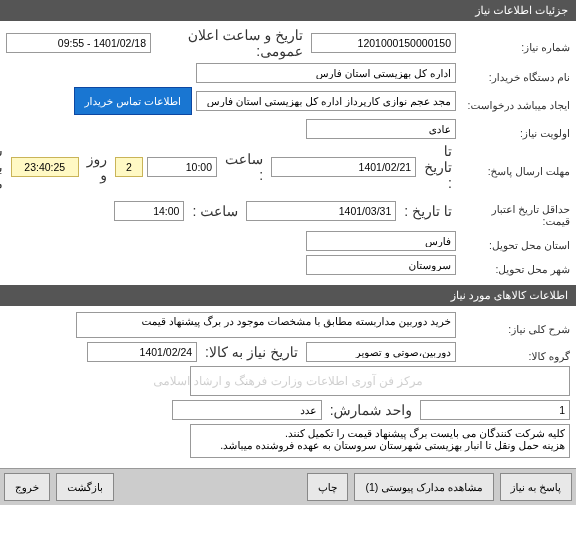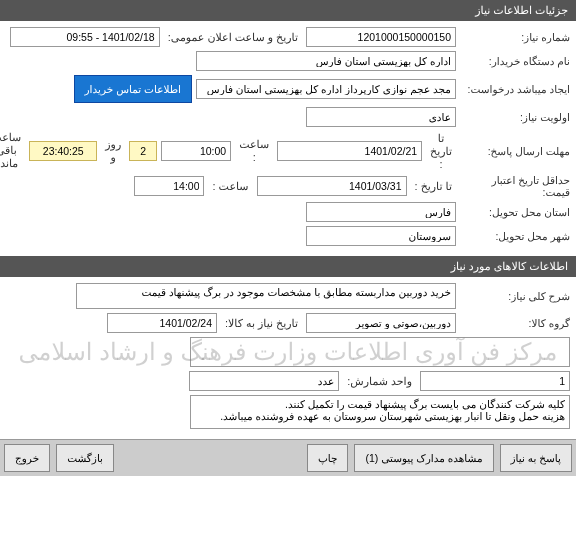--- a/index.html
+++ b/index.html
@@ -27,25 +27,26 @@
   margin-bottom: 4px;
   gap: 4px;
 }
 .label {
   width: 110px;
   text-align: right;
   padding-left: 4px;
   font-size: 10.5px;
   color: #333;
   flex-shrink: 0;
+  margin-top: 8px;
 }
 .label-sm {
-  text-align: center;
+  text-align: right;
   padding: 0 4px;
-  font-size: 11px;
+  font-size: 14px;
   color: #333;
 }
 .input {
   background: #fff;
   border: 1px solid #999;
   padding: 2px 4px;
   font-size: 10.5px;
   height: 20px;
   font-family: Tahoma, Arial, sans-serif;
 }
@@ -86,21 +87,21 @@
 }
 .watermark-row {
   position: relative;
 }
 .watermark {
   position: absolute;
   top: 50%;
   left: 50%;
   transform: translate(-50%, -50%);
   color: rgba(120,120,120,0.35);
-  font-size: 24px;
+  font-size: 12px;
   pointer-events: none;
   white-space: nowrap;
   z-index: 5;
 }
 .footer-bar {
   background: #ccc;
   border-top: 1px solid #999;
   padding: 4px;
   display: flex;
   gap: 6px;

